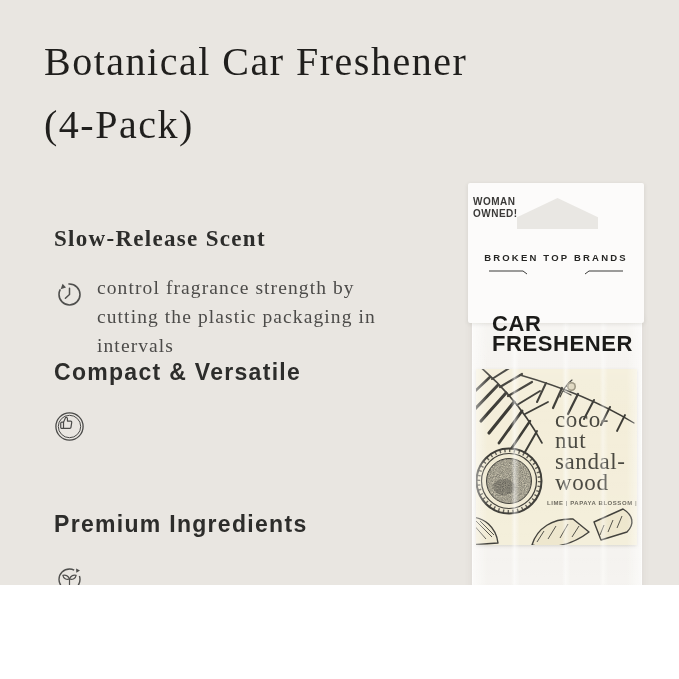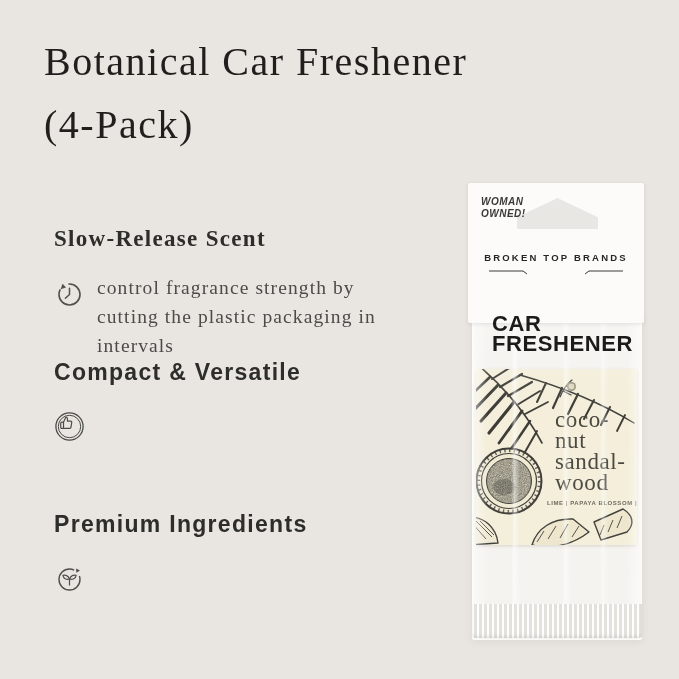--- a/index.html
+++ b/index.html
@@ -1,17 +1,17 @@
 <!DOCTYPE html>
 <html><head>
 <meta charset="utf-8">
 <style>
   html,body{margin:0;padding:0;}
   .canvas{
-    position:relative; width:679px; height:679px; overflow:hidden;
+    position:relative; width:679px; height:585px; overflow:hidden;
     background:#e9e6e1;
     font-family:"Liberation Sans", sans-serif;
   }
   
   .page-title{
     position:absolute; left:44px; top:30px;
     font-family:"Liberation Serif", serif;
     font-size:40px; line-height:63px; letter-spacing:1.5px;
     color:#201f1d; white-space:pre-line; font-weight:400;
   }
@@ -75,23 +75,23 @@
       rgba(255,255,255,0.95) 0px, rgba(255,255,255,0.95) 2px,
       rgba(224,222,216,0.85) 2px, rgba(224,222,216,0.85) 5px);
     box-shadow:inset 0 -2px 3px rgba(120,115,105,0.15);
   }
   .header-card{
     position:absolute; left:2px; top:0; width:176px; height:140px;
     background:#fcfbfa; border-radius:2px;
     box-shadow:0 1px 4px rgba(60,55,45,0.12);
   }
   .owner-badge{
-    position:absolute; left:13px; top:13px;
+    position:absolute; left:5px; top:13px;
     font-size:10px; font-weight:700; letter-spacing:0.5px;
-    color:#3b3a38; line-height:12px; white-space:pre-line;font-style:italic;
+    color:#3b3a38; line-height:12px; white-space:pre-line;
   }
   .hang-tab{
     position:absolute; left:49px; top:15px; width:81px; height:31px;
     background:#e9e7e3;
     clip-path:polygon(50% 0, 100% 62%, 100% 100%, 0 100%, 0 62%);
   }
   .brand-line{
     position:absolute; left:0; width:176px; top:69px; text-align:center;
     font-size:9.5px; font-weight:700; letter-spacing:2.2px;
     color:#262624; white-space:nowrap;

